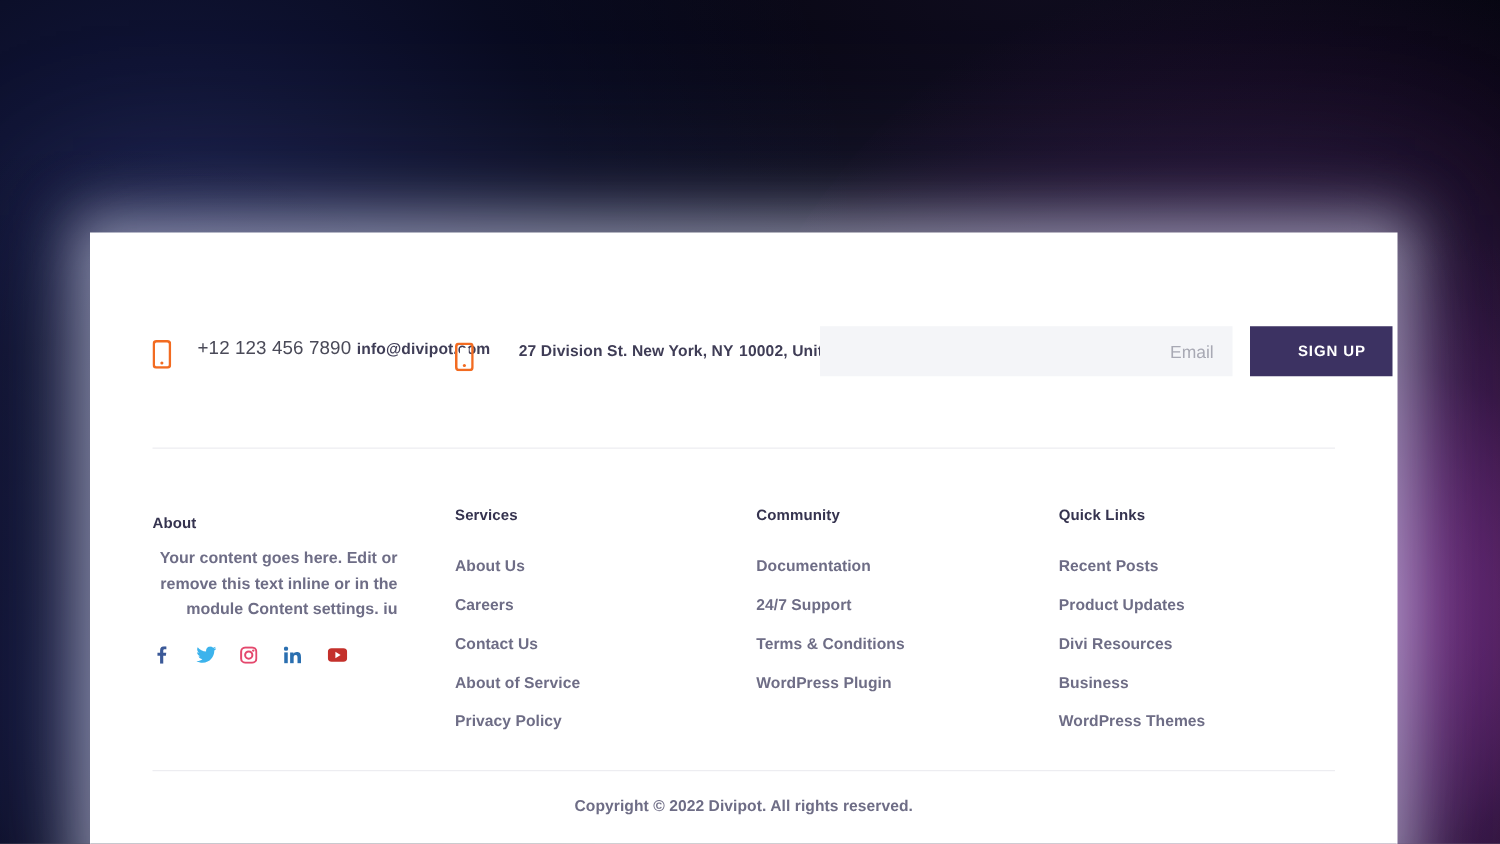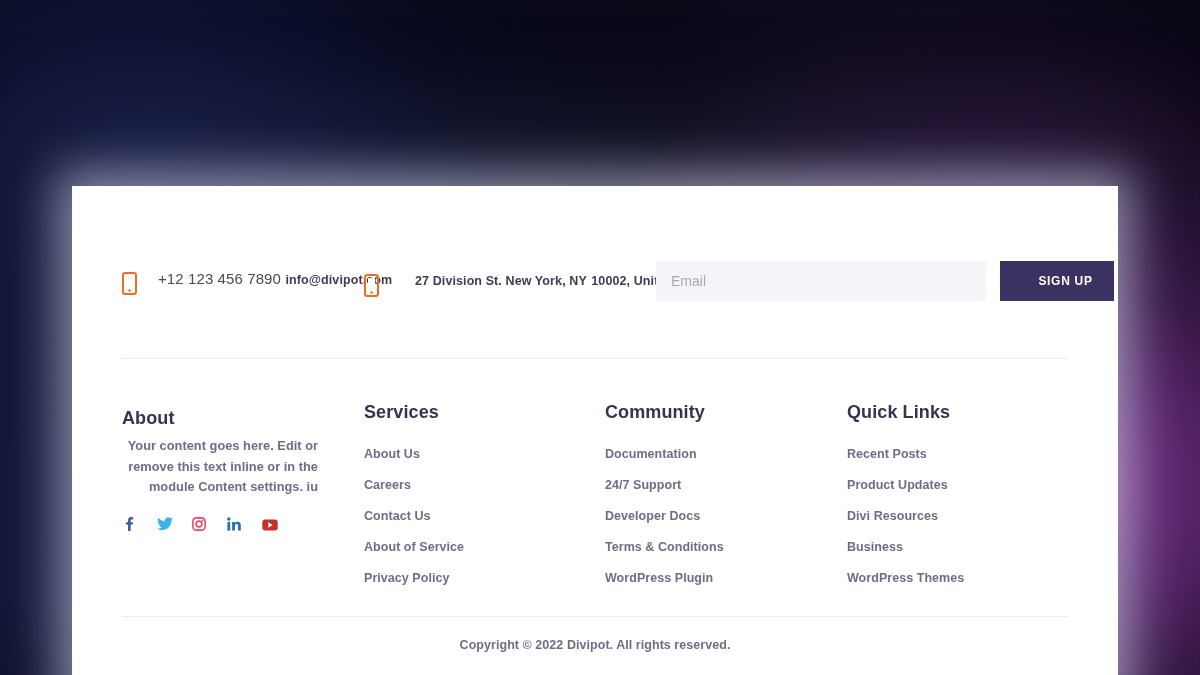--- a/index.html
+++ b/index.html
@@ -76,20 +76,21 @@
   
   #signup-form {
     position:absolute; left:534px; top:-7px;
     display:flex; align-items:center;
   }
   #email-input {
     width:330px; height:40px;
     background:#f4f5f8; border:none; outline:none;
     padding:0 15px; font-size:14px; color:#4a4a58;
     font-family:"Liberation Sans", sans-serif;
+    text-align:right;
   }
   #email-input::placeholder { color:#a8a9b4; }
   #signup-button {
     margin-left:14px;
     width:114px; height:40px;
     background:#3c3262; color:#ffffff; border:none;
     font-size:12px; font-weight:bold; letter-spacing:0.7px;
     cursor:pointer; font-family:"Liberation Sans", sans-serif;padding-left:17px;
   }
 
@@ -106,21 +107,21 @@
     position:absolute; left:50px; top:215px; width:970px;
     display:flex;
   }
   .col { flex:none; }
   #col-about    { width:242px; padding-top:6px; }
   #col-services { width:241px; }
   #col-community{ width:242px; }
   #col-quick    { width:242px; }
 
   .col-heading {
-    font-size:18px; font-weight:bold; color:#35334f;
+    font-size:12px; font-weight:bold; color:#35334f;
     letter-spacing:0.1px; line-height:22px;
   }
   .col-links { list-style:none; margin-top:22px; }
   #col-services .col-links,
   #col-community .col-links,
   #col-quick .col-links { margin-top:21px; }
   .col-links li { margin-bottom:13px; }
   .col-link {
     font-size:12.5px; color:#6e6d86; font-weight:bold;
     text-decoration:none; letter-spacing:0.05px;
@@ -245,21 +246,20 @@
         <li><a class="col-link" href="#">About of Service</a></li>
         <li><a class="col-link" href="#">Privacy Policy</a></li>
       </ul>
     </div>
 
     <div class="col" id="col-community">
       <div class="col-heading">Community</div>
       <ul class="col-links">
         <li><a class="col-link" href="#">Documentation</a></li>
         <li><a class="col-link" href="#">24/7 Support</a></li>
-        <li><a class="col-link" href="#">Developer Docs</a></li>
         <li><a class="col-link" href="#">Terms &amp; Conditions</a></li>
         <li><a class="col-link" href="#">WordPress Plugin</a></li>
       </ul>
     </div>
 
     <div class="col" id="col-quick">
       <div class="col-heading">Quick Links</div>
       <ul class="col-links">
         <li><a class="col-link" href="#">Recent Posts</a></li>
         <li><a class="col-link" href="#">Product Updates</a></li>

